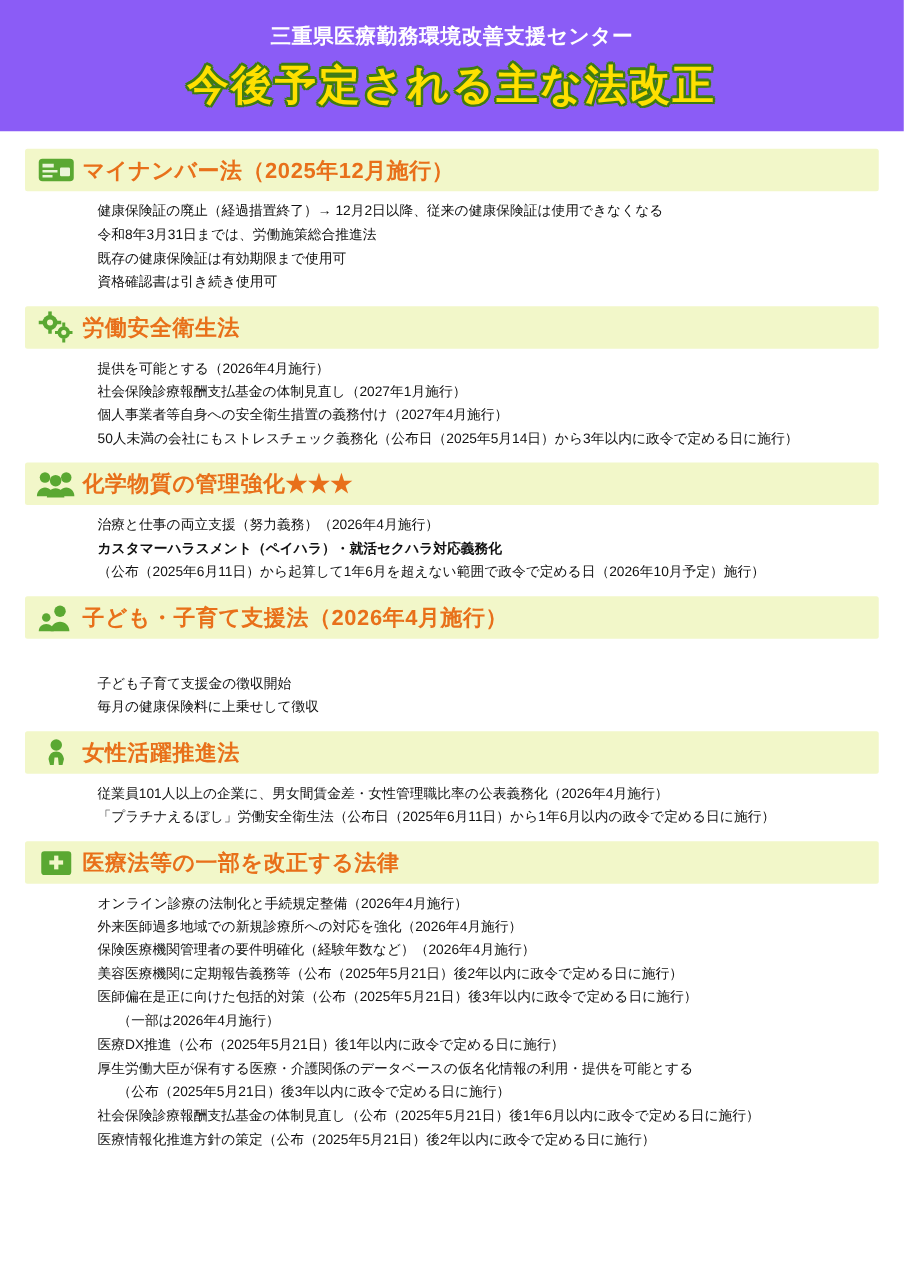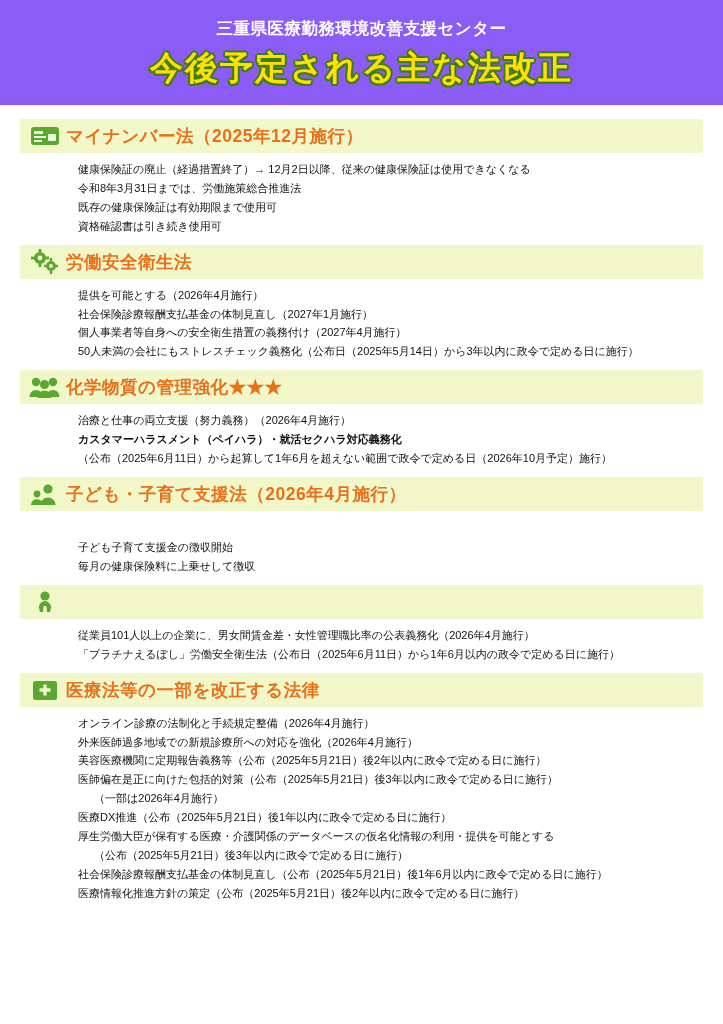--- a/index.html
+++ b/index.html
@@ -199,40 +199,42 @@
       <div class="section">
         <div class="sec-head">
           <span class="sec-icon">
             <svg width="26" height="24" viewBox="0 0 26 24">
               <g fill="#5aa832">
                 <circle cx="13" cy="6" r="4.6"></circle>
                 <path d="M13 11.2c-3.6 0-5.6 2.4-6.2 6L8 22h3l.6-6h2.8l.6 6h3l1.2-4.8c-.6-3.6-2.6-6-6.2-6z"></path>
               </g>
             </svg>
           </span>
+          <span class="sec-title">女性活躍推進法</span>
         </div>
         <div class="sec-body">
           <div class="line">従業員101人以上の企業に、男女間賃金差・女性管理職比率の公表義務化（2026年4月施行）</div>
           <div class="line">「プラチナえるぼし」労働安全衛生法（公布日（2025年6月11日）から1年6月以内の政令で定める日に施行）</div>
         </div>
       </div>
       <div class="section">
         <div class="sec-head">
           <span class="sec-icon">
             <svg width="28" height="24" viewBox="0 0 28 24">
               <rect x="2" y="3" width="24" height="19" rx="2.5" fill="#5aa832"></rect>
               <rect x="12.3" y="6.5" width="3.4" height="11" fill="#f2f7c9"></rect>
               <rect x="8.5" y="10.3" width="11" height="3.4" fill="#f2f7c9"></rect>
             </svg>
           </span>
           <span class="sec-title">医療法等の一部を改正する法律</span>
         </div>
         <div class="sec-body">
           <div class="line">オンライン診療の法制化と手続規定整備（2026年4月施行）</div>
           <div class="line">外来医師過多地域での新規診療所への対応を強化（2026年4月施行）</div>
+          <div class="line">保険医療機関管理者の要件明確化（経験年数など）（2026年4月施行）</div>
           <div class="line">美容医療機関に定期報告義務等（公布（2025年5月21日）後2年以内に政令で定める日に施行）</div>
           <div class="line">医師偏在是正に向けた包括的対策（公布（2025年5月21日）後3年以内に政令で定める日に施行）</div>
           <div class="line indent">（一部は2026年4月施行）</div>
           <div class="line">医療DX推進（公布（2025年5月21日）後1年以内に政令で定める日に施行）</div>
           <div class="line">厚生労働大臣が保有する医療・介護関係のデータベースの仮名化情報の利用・提供を可能とする</div>
           <div class="line indent">（公布（2025年5月21日）後3年以内に政令で定める日に施行）</div>
           <div class="line">社会保険診療報酬支払基金の体制見直し（公布（2025年5月21日）後1年6月以内に政令で定める日に施行）</div>
           <div class="line">医療情報化推進方針の策定（公布（2025年5月21日）後2年以内に政令で定める日に施行）</div>
         </div>
       </div>

